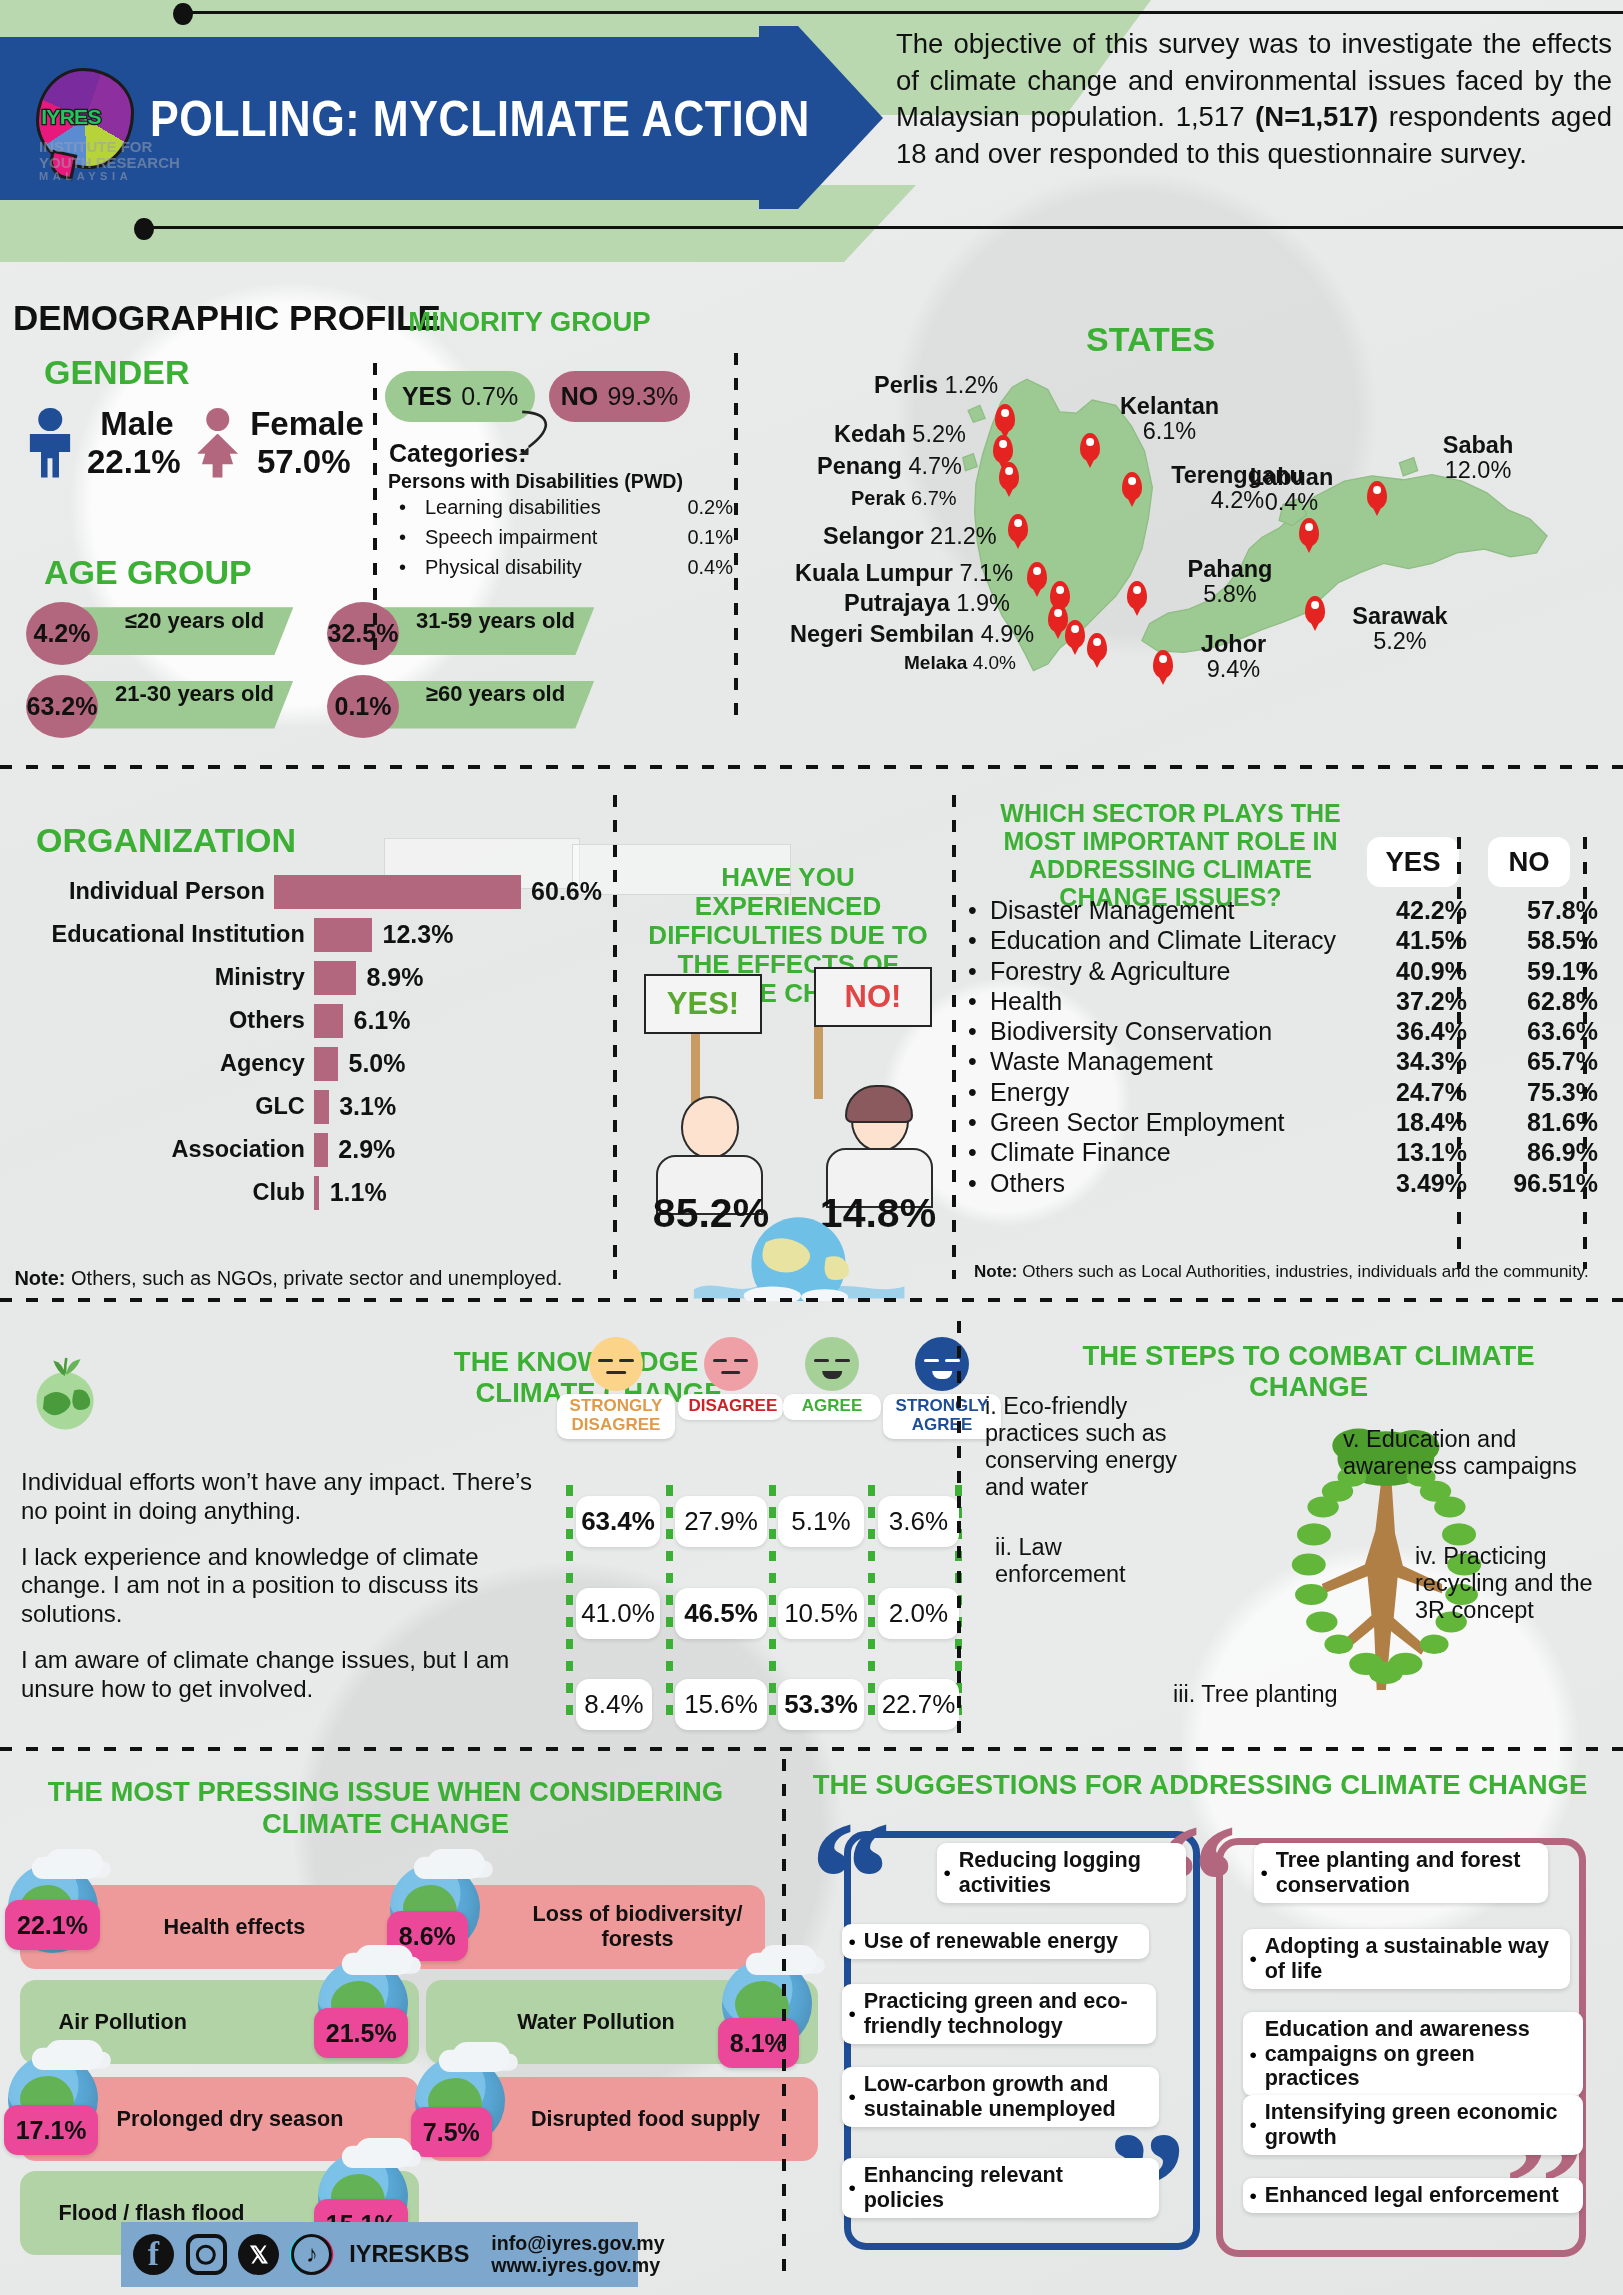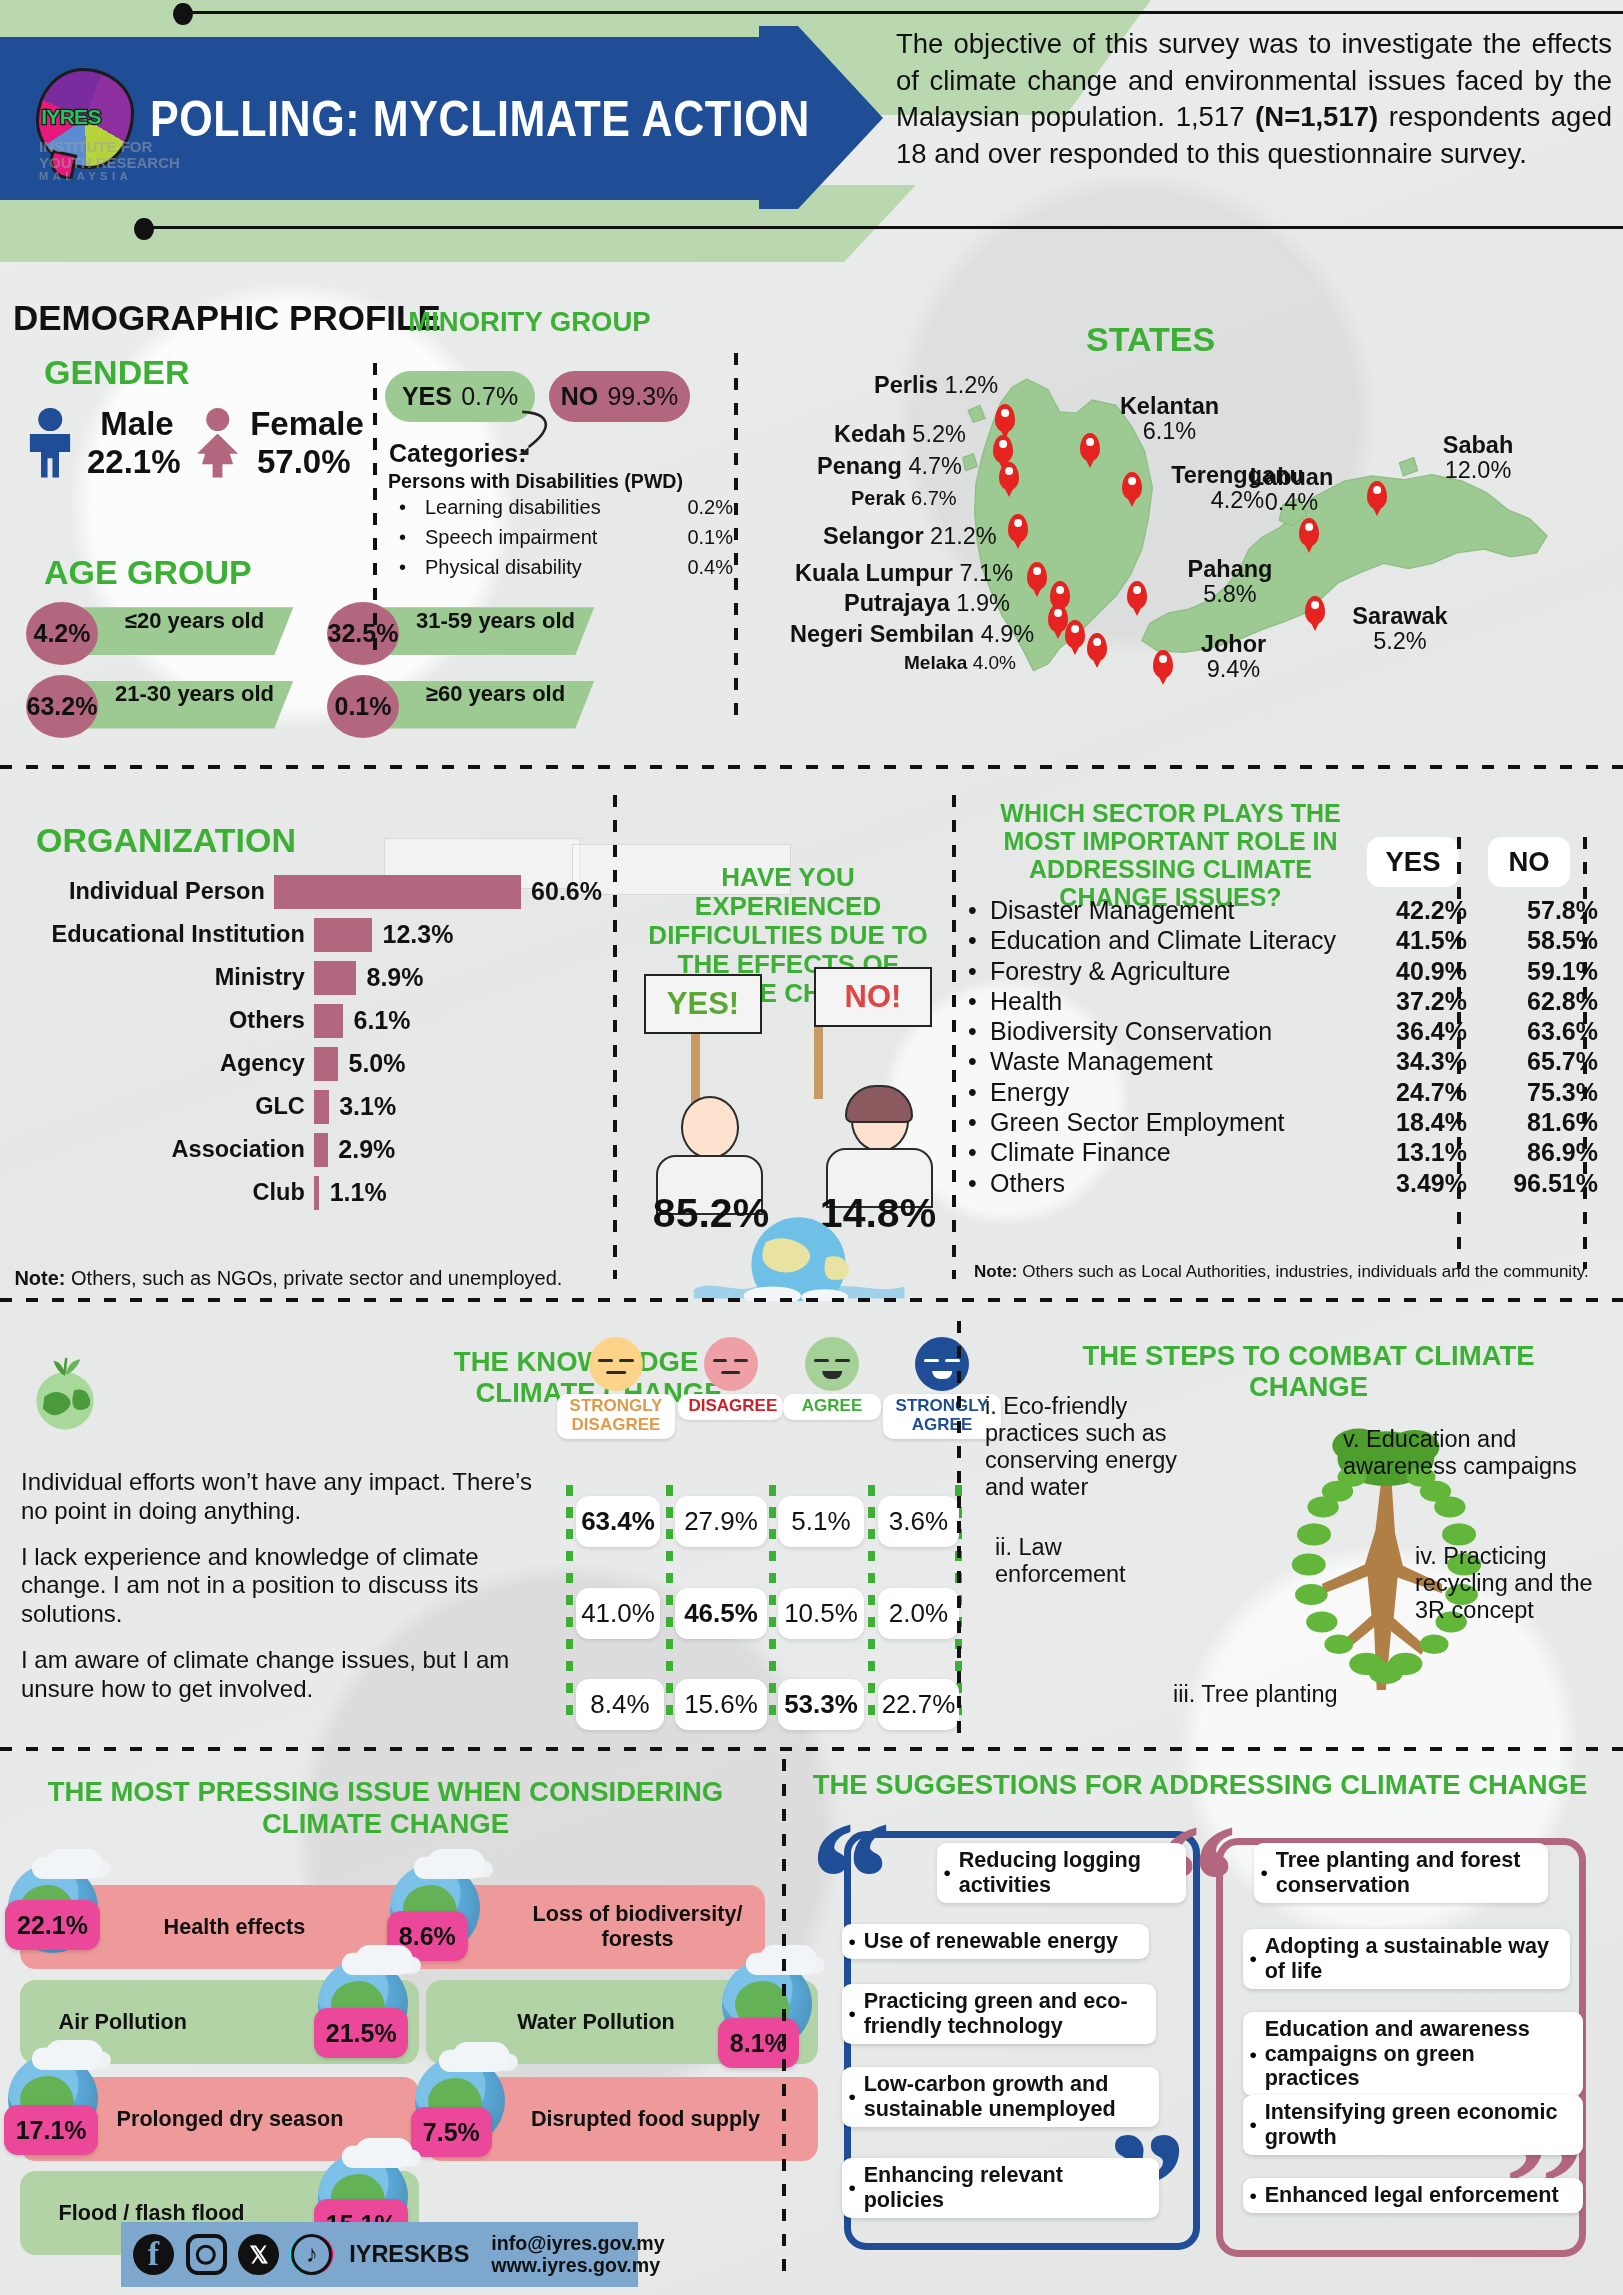--- a/index.html
+++ b/index.html
@@ -613,21 +613,21 @@
 <div class="gdash" style="left:955px;top:1485px;height:242px;"></div>
 <div class="abs" id="likert-cells">
     <div class="cellval bold" style="left: 576px; top: 1496px; width: 84px;">63.4%</div>
     <div class="cellval" style="left: 675px; top: 1496px; width: 92px;">27.9%</div>
     <div class="cellval" style="left: 778px; top: 1496px; width: 86px;">5.1%</div>
     <div class="cellval" style="left: 878px; top: 1496px; width: 81px;">3.6%</div>
     <div class="cellval" style="left: 576px; top: 1588px; width: 84px;">41.0%</div>
     <div class="cellval bold" style="left: 675px; top: 1588px; width: 92px;">46.5%</div>
     <div class="cellval" style="left: 778px; top: 1588px; width: 86px;">10.5%</div>
     <div class="cellval" style="left: 878px; top: 1588px; width: 81px;">2.0%</div>
-    <div class="cellval" style="left: 576px; top: 1679px; width: 88px;">8.4%</div>
+    <div class="cellval" style="left: 576px; top: 1679px; width: 76px;">8.4%</div>
     <div class="cellval" style="left: 675px; top: 1679px; width: 92px;">15.6%</div>
     <div class="cellval bold" style="left: 778px; top: 1679px; width: 86px;">53.3%</div>
     <div class="cellval" style="left: 878px; top: 1679px; width: 81px;">22.7%</div>
   </div>
 
 <div class="vdash" style="left:957px;top:1321px;height:412px;"></div>
 <div class="abs grn" id="steps-title">THE STEPS TO COMBAT CLIMATE CHANGE</div>
 <svg class="abs" id="step-tree" viewBox="0 0 430 450">
   <g fill="#b07f45">
     <path d="M208 100 L222 100 L228 190 L240 240 L300 268 L300 282 L232 258 L226 320

